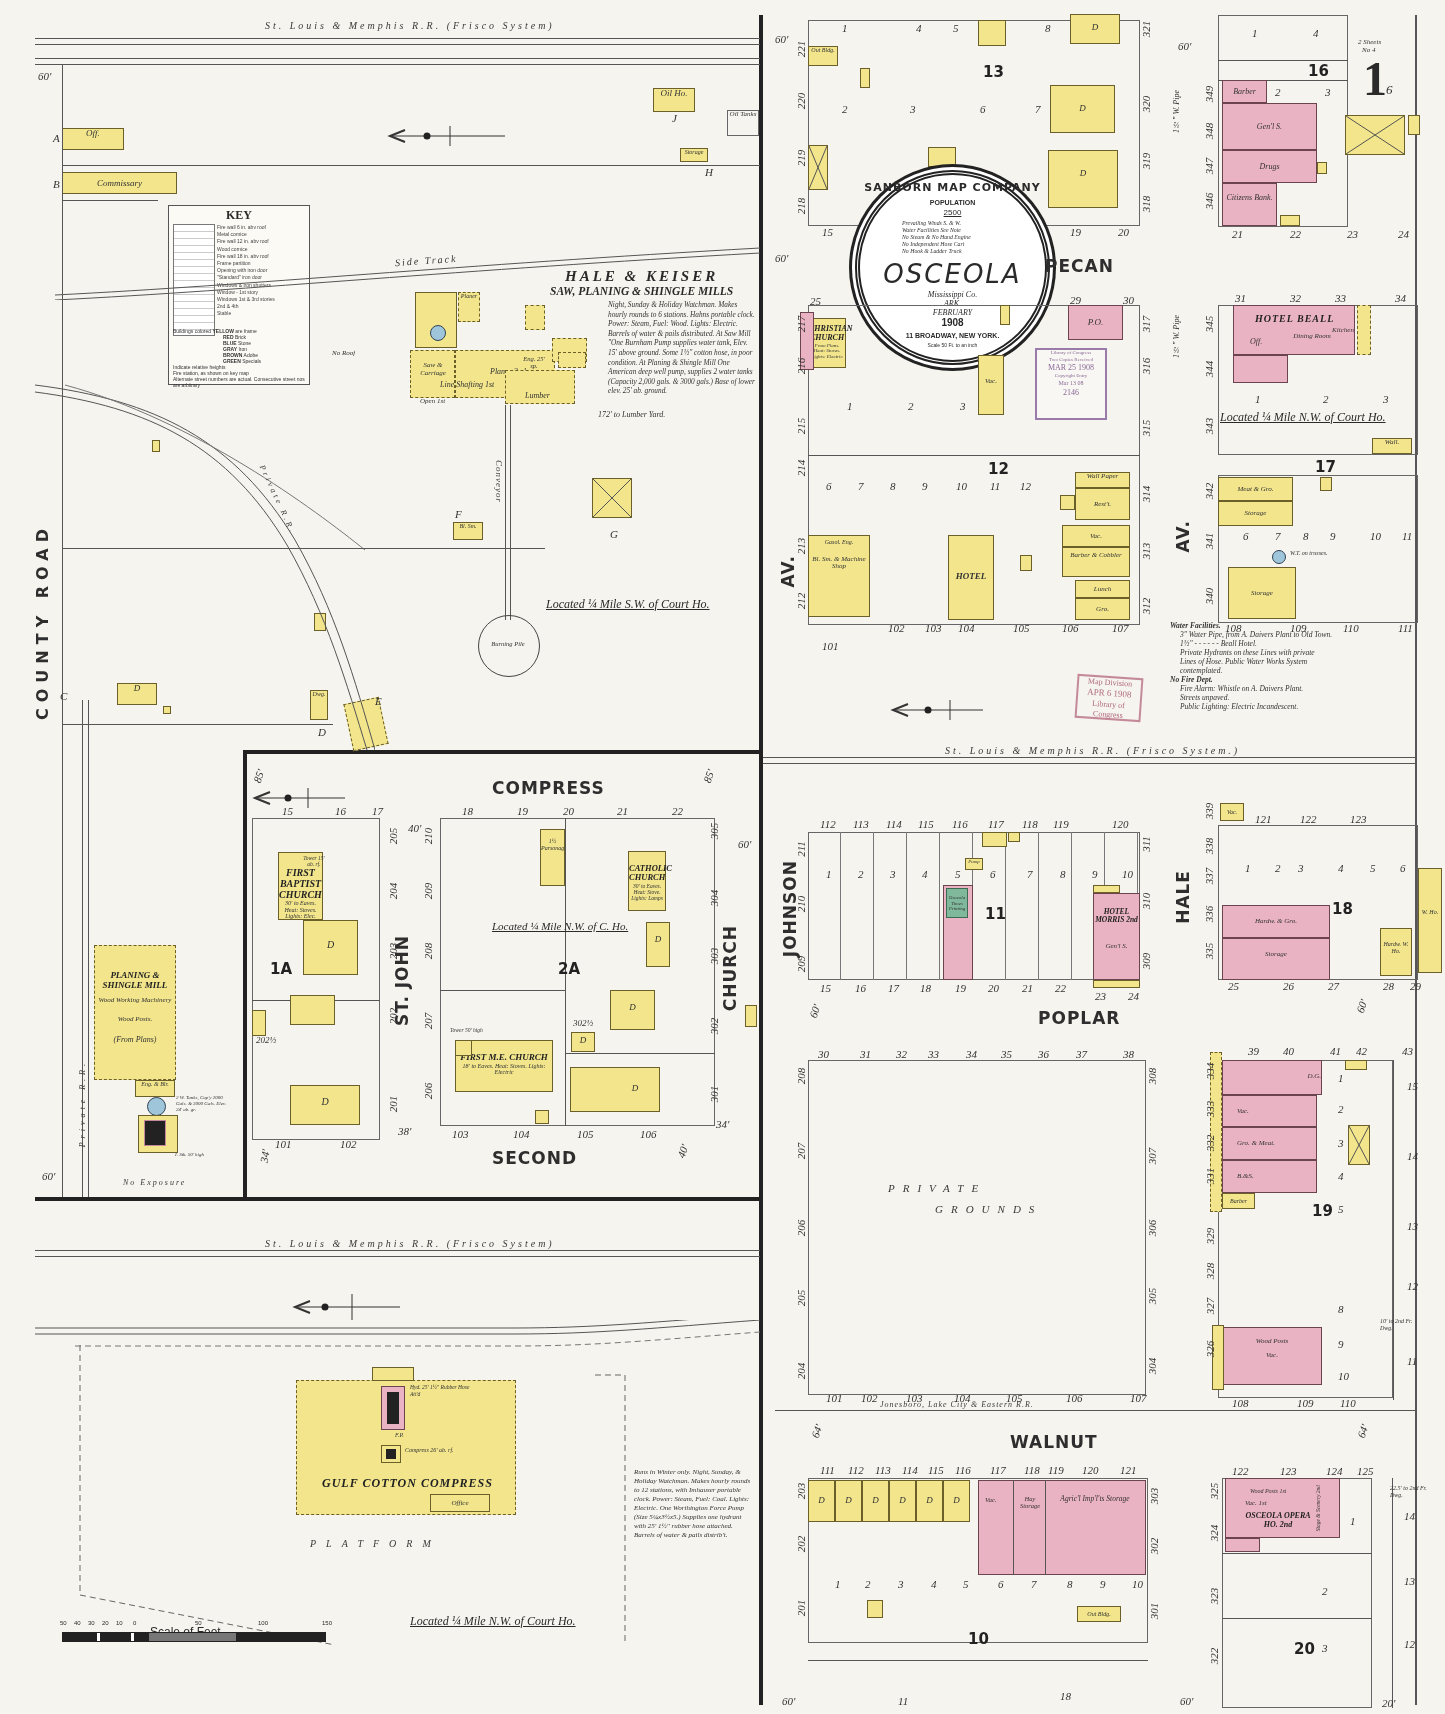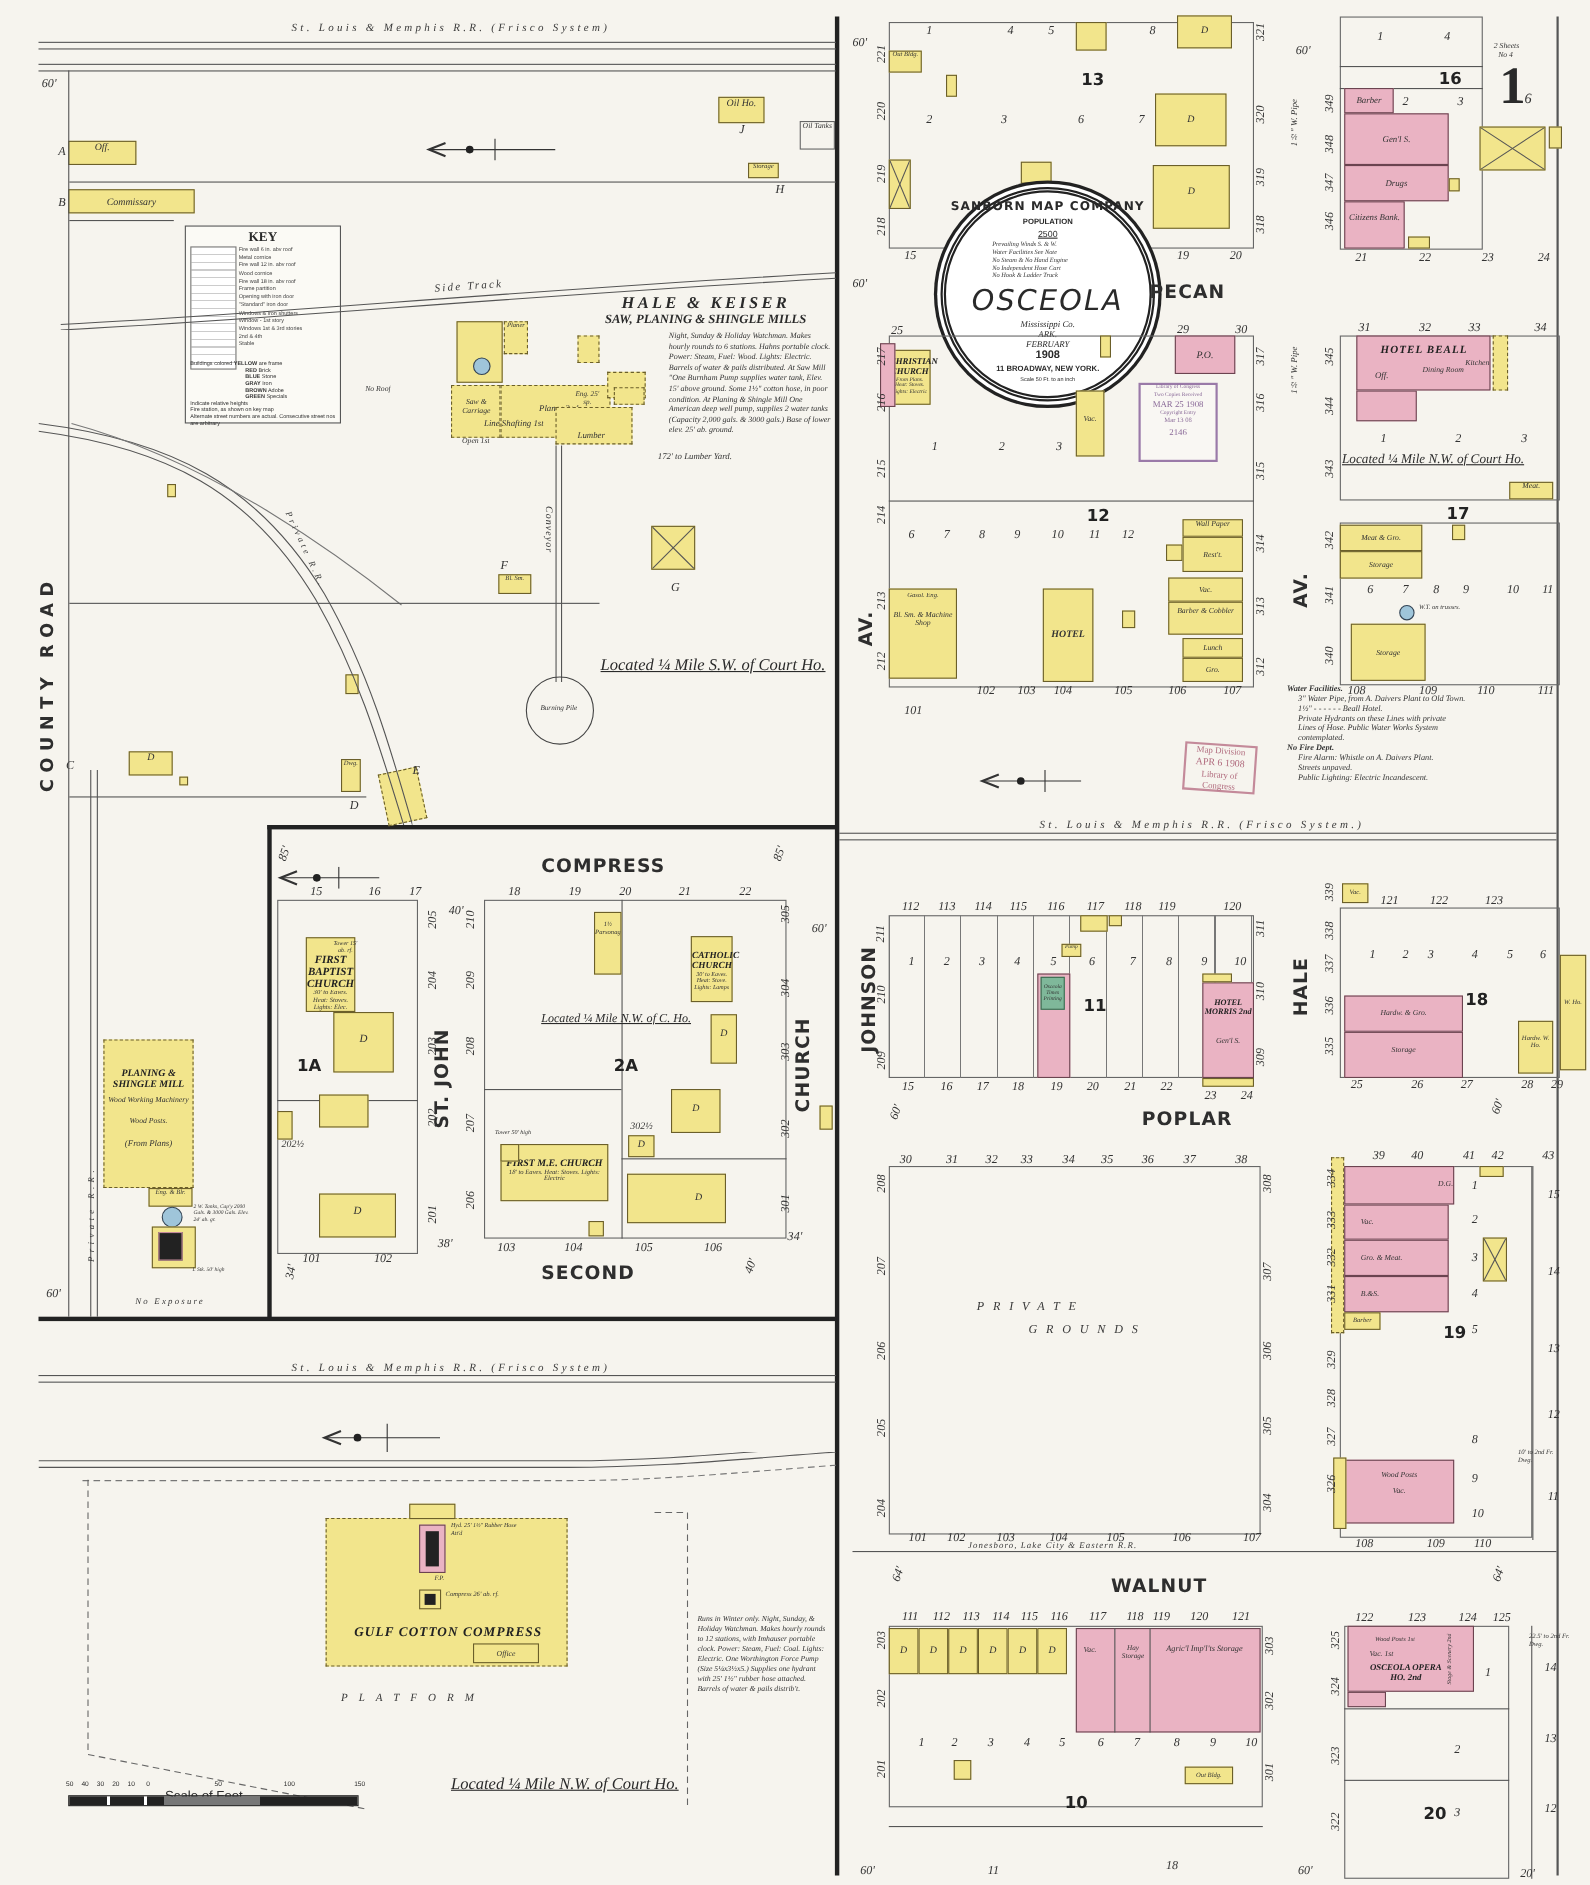--- a/index.html
+++ b/index.html
@@ -13,21 +13,21 @@
   .blk{font-family:"DejaVu Sans",sans-serif;font-weight:bold;font-size:15px;color:#222;}
   .y{background:#f2e58c;border:1px solid #6b5f2a;box-sizing:border-box;}
   .p{background:#eab3c3;border:1px solid #6b4450;box-sizing:border-box;}
   .g{background:#7fb89a;border:1px solid #3d6a50;box-sizing:border-box;}
   .dash{border-style:dashed;}
   .bl{font-family:"Liberation Serif",serif;font-style:italic;font-size:9px;color:#333;line-height:1.1;text-align:center;overflow:hidden;}
   .bldname{font-family:"Liberation Serif",serif;font-style:italic;font-weight:bold;font-size:10px;color:#222;line-height:1.1;text-align:center;}
   .line{background:#555;}
   .thick{background:#222;}
   .note{font-family:"Liberation Serif",serif;font-style:italic;font-size:8.5px;line-height:1.2;color:#333;}
-  .loc{font-family:"Liberation Serif",serif;font-style:italic;font-size:15px;text-decoration:underline;color:#2a2a2a;}
+  .loc{font-family:"Liberation Serif",serif;font-style:italic;font-size:12px;text-decoration:underline;color:#2a2a2a;}
   .bx{border:1px solid #666;box-sizing:border-box;}
   .stamp{border:2px solid #9a7aa8;color:#8a6a98;font-family:"Liberation Serif",serif;font-size:8px;text-align:center;line-height:1.3;background:rgba(255,255,255,0.3);}
   .stamp2{border:2px solid #c48a9a;color:#b06a7d;font-family:"Liberation Serif",serif;font-size:8px;text-align:center;line-height:1.3;}
 </style>
 </head>
 <body>
 
 <div class="abs thick" style="left:759px;top:15px;width:4px;height:1690px;"></div>
 <div class="abs thick" style="left:35px;top:1197px;width:725px;height:4px;"></div>
 <div class="abs thick" style="left:243px;top:750px;width:517px;height:4px;"></div>
@@ -536,21 +536,21 @@
 <div class="abs p" style="left:1233px;top:355px;width:55px;height:28px;"></div>
 <div class="abs bldname" style="left:1255px;top:313px;font-size:10px;letter-spacing:1px;">HOTEL BEALL</div>
 <div class="abs bl" style="left:1250px;top:338px;font-size:8px;">Off.</div>
 <div class="abs bl" style="left:1292px;top:333px;width:40px;font-size:7px;">Dining Room</div>
 <div class="abs bl" style="left:1328px;top:327px;width:30px;font-size:7px;">Kitchen</div>
 <div class="abs y dash" style="left:1357px;top:305px;width:14px;height:50px;"></div>
 <div class="abs lot" style="left:1255px;top:393px;">1</div>
 <div class="abs lot" style="left:1323px;top:393px;">2</div>
 <div class="abs lot" style="left:1383px;top:393px;">3</div>
 <div class="abs loc" style="left:1220px;top:410px;font-size:12px;">Located ¼ Mile N.W. of Court Ho.</div>
-<div class="abs y bl" style="left:1372px;top:438px;width:40px;height:16px;font-size:7px;"><span>Meat.</span></div>
+<div class="abs y bl" style="left:1372px;top:438px;width:40px;height:16px;font-size:7px;"><span>Wall.</span></div>
 <div class="abs blk" style="left:1315px;top:458px;">17</div>
 <div class="abs bx" style="left:1218px;top:475px;width:200px;height:148px;"></div>
 <div class="abs y bl" style="left:1218px;top:477px;width:75px;height:24px;line-height:22px;font-size:7px;"><span>Meat &amp; Gro.</span></div>
 <div class="abs y bl" style="left:1218px;top:501px;width:75px;height:25px;line-height:23px;font-size:7px;"><span>Storage</span></div>
 <div class="abs y" style="left:1320px;top:477px;width:12px;height:14px;"></div>
 <div class="abs lot" style="left:1243px;top:530px;">6</div>
 <div class="abs lot" style="left:1275px;top:530px;">7</div>
 <div class="abs lot" style="left:1303px;top:530px;">8</div>
 <div class="abs lot" style="left:1330px;top:530px;">9</div>
 <div class="abs lot" style="left:1370px;top:530px;">10</div>

